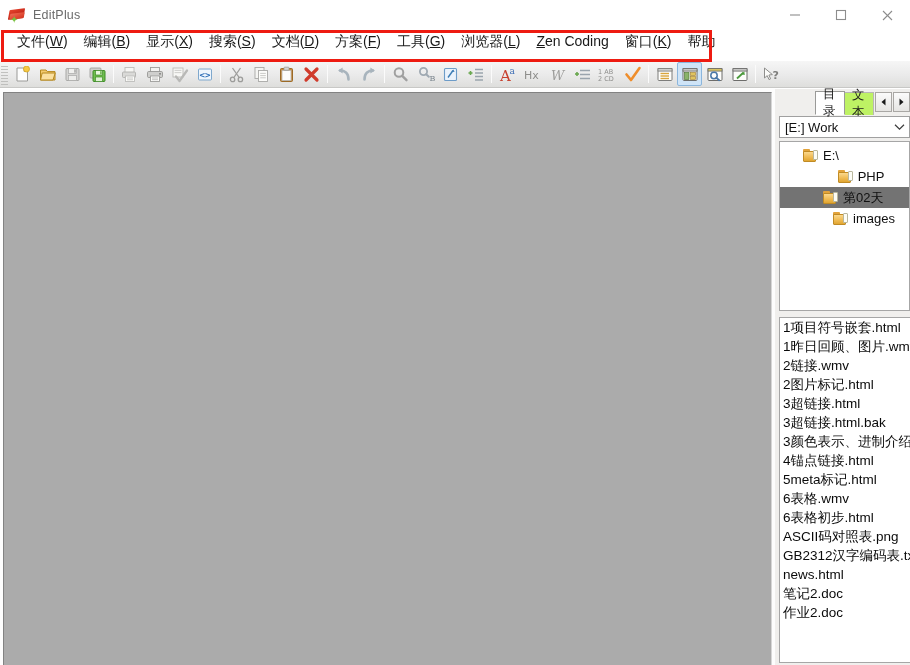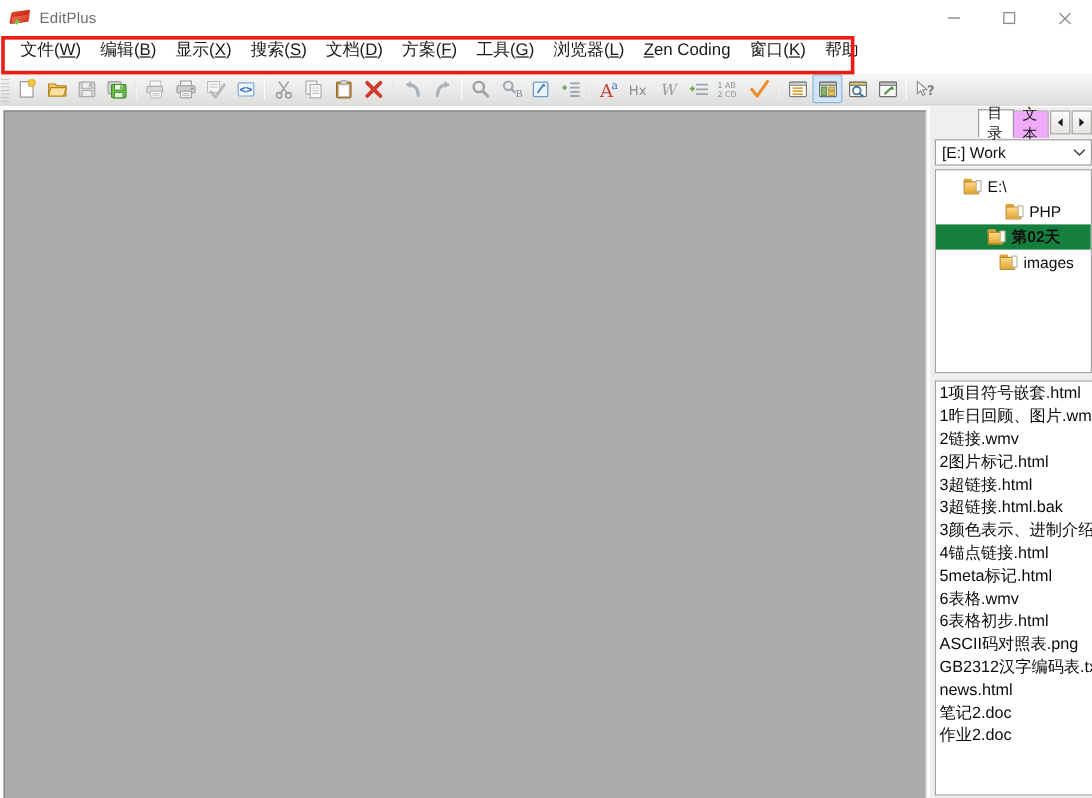--- a/index.html
+++ b/index.html
@@ -162,21 +162,21 @@
     position: absolute; left: 4px; top: 2px;
     width: 131px; height: 24px;
     display: flex; align-items: flex-end; padding-left: 36px;
   }
   .ptab {
     height: 23px;
     padding: 0 7px;
     font-size: 12.5px;
     color: #1a1a1a;
     display: flex; align-items: center;
-    background: #f0abfc;
+    background: #bef264;
     border: 1px solid #b9b7b4;
     border-bottom: none;
     margin-right: -1px;
     font-family: "Liberation Sans", sans-serif;
   }
   .ptab.sel {
     background: #ffffff;
     height: 24px;
     border-color: #9a9a98;
     border-bottom: 1px solid #ffffff;
@@ -223,21 +223,21 @@
     background: #ffffff;
     border: 1px solid #a6a6a6;
     overflow: hidden;
     padding-top: 3px;
   }
   .tree-row {
     height: 21px;
     display: flex; align-items: center;
     white-space: nowrap;
   }
-  .tree-row.sel { background: #15803d; font-weight: bold; }
+  .tree-row.sel { background: #737373; }
   .tree-label {
     font-size: 13px;
     color: #101010;
     margin-left: 5px;
     font-family: "Liberation Sans", sans-serif;
   }
   .folder-ico {
     position: relative;
     width: 15px; height: 13px;
     flex: 0 0 auto;

